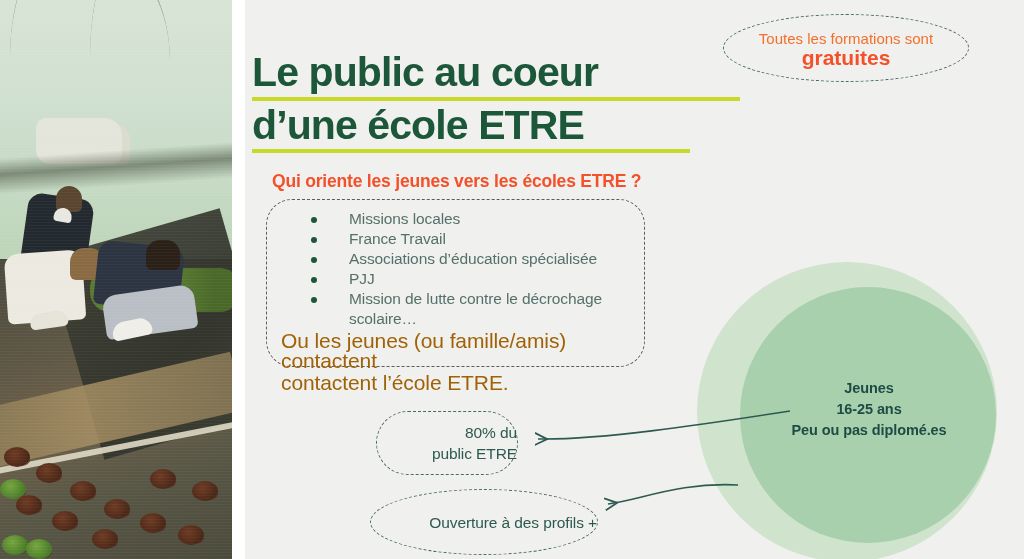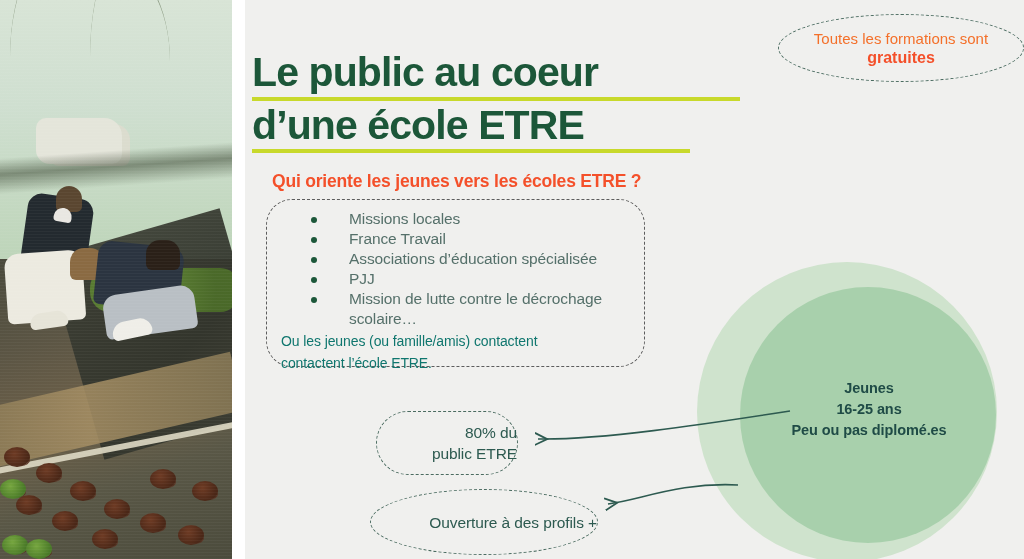--- a/index.html
+++ b/index.html
@@ -160,39 +160,39 @@
   }
   .list-box li::before {
     content: "";
     position: absolute; left: 28px; top: 8px;
     width: 6px; height: 6px; border-radius: 50%;
     background: #1c5739;
   }
   .list-box li.cont::before { display: none; }
   .tail-text {
     margin-top: 2px;
-    font-size: 14px;
-    color: #0f766e;
+    font-size: 21px;
+    color: #a16207;
     line-height: 20px;
     letter-spacing: -0.1px;
   }
 
   
   .free-ellipse {
-    position: absolute; left: 778px; top: 14px;
+    position: absolute; left: 723px; top: 14px;
     width: 246px; height: 68px;
     border: 1.6px dashed #4a6b60;
     border-radius: 50%;
     display: flex; flex-direction: column;
     align-items: center; justify-content: center;
     box-sizing: border-box;
     text-align: center;
   }
   .free-ellipse .l1 { font-size: 15px; color: #f4702a; line-height: 19px; }
-  .free-ellipse .l2 { font-size: 16px; color: #f4502a; font-weight: 700; line-height: 20px; }
+  .free-ellipse .l2 { font-size: 21px; color: #f4502a; font-weight: 700; line-height: 20px; }
 
   
   .circle-outer {
     position: absolute; left: 697px; top: 262px;
     width: 300px; height: 300px; border-radius: 50%;
     background: #cfe3cd;
   }
   .circle-inner {
     position: absolute; left: 740px; top: 287px;
     width: 256px; height: 256px; border-radius: 50%;

